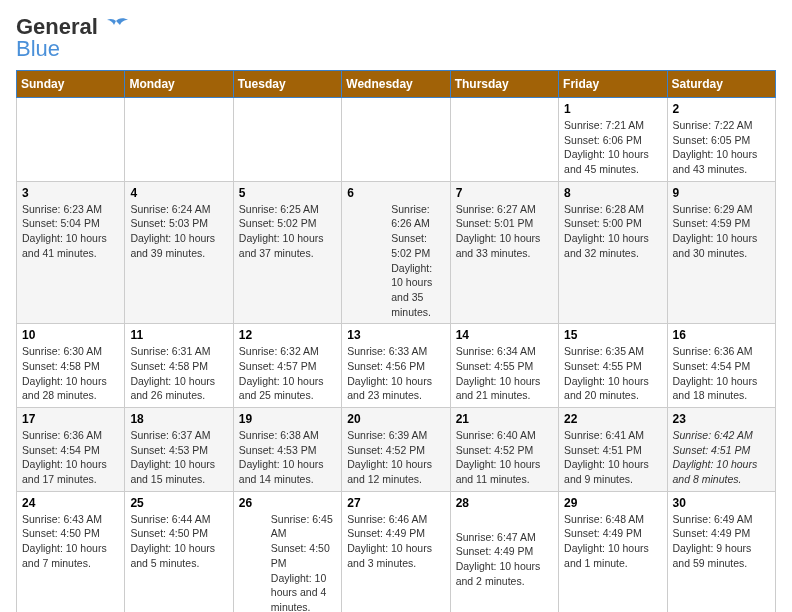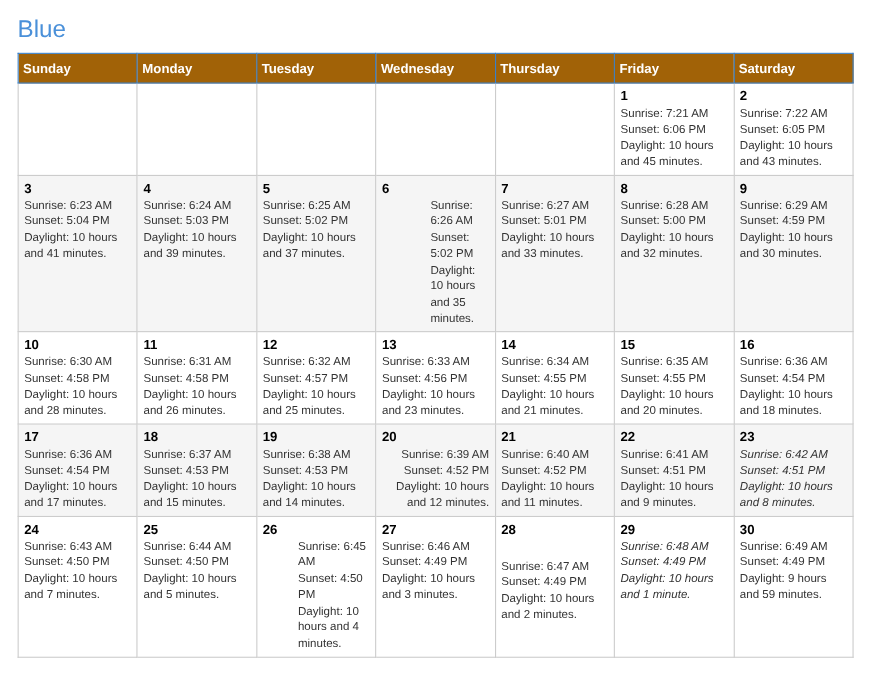--- a/index.html
+++ b/index.html
@@ -76,20 +76,27 @@
     }
     .empty-cell {
       background: #fff !important;
     }
   </style>
 </head>
 <body>
 
 <div class="header">
   <div class="logo">
+    <div class="logo-row">
+      <span style="font-size:22px;font-weight:bold;color:#333;">General</span>
+      <svg width="28" height="20" viewBox="0 0 28 20">
+        <path d="M14 4 C16 1, 22 0, 26 3 C22 3, 19 5, 18 8 C16 6, 14 4, 14 4Z" fill="#4a90d9"></path>
+        <path d="M14 4 C12 2, 8 1, 5 3 C8 3, 11 5, 12 8 C13 6, 14 4, 14 4Z" fill="#4a90d9"></path>
+      </svg>
+    </div>
     <div>
       <span style="font-size:22px;font-weight:normal;color:#4a90d9;">Blue</span>
     </div>
   </div>
   <div class="title-area">
     <div class="month-title"></div>
     <div class="location"></div>
   </div>
 </div>
 
@@ -227,21 +234,21 @@
 Daylight: 10 hours and 15 minutes.</div>
         </td>
         <td>
           <div class="day-number">19</div>
           <div class="day-info" style="white-space: pre-line;">Sunrise: 6:38 AM
 Sunset: 4:53 PM
 Daylight: 10 hours and 14 minutes.</div>
         </td>
         <td>
           <div class="day-number">20</div>
-          <div class="day-info" style="white-space: pre-line; text-align: right;">Sunrise: 6:39 AM
+          <div class="day-info" style="white-space: pre-line;">Sunrise: 6:39 AM
 Sunset: 4:52 PM
 Daylight: 10 hours and 12 minutes.</div>
         </td>
         <td>
           <div class="day-number">21</div>
           <div class="day-info" style="white-space: pre-line;">Sunrise: 6:40 AM
 Sunset: 4:52 PM
 Daylight: 10 hours and 11 minutes.</div>
         </td>
         <td>
@@ -283,21 +290,21 @@
 Daylight: 10 hours and 3 minutes.</div>
         </td>
         <td>
           <div class="day-number">28</div>
           <div class="day-info" style="white-space: pre-line; margin-top: 20px;">Sunrise: 6:47 AM
 Sunset: 4:49 PM
 Daylight: 10 hours and 2 minutes.</div>
         </td>
         <td>
           <div class="day-number">29</div>
-          <div class="day-info" style="white-space: pre-line; font-style: italic;">Sunrise: 6:48 AM
+          <div class="day-info" style="white-space: pre-line;">Sunrise: 6:48 AM
 Sunset: 4:49 PM
 Daylight: 10 hours and 1 minute.</div>
         </td>
         <td>
           <div class="day-number">30</div>
           <div class="day-info" style="white-space: pre-line;">Sunrise: 6:49 AM
 Sunset: 4:49 PM
 Daylight: 9 hours and 59 minutes.</div>
         </td>
       </tr>

